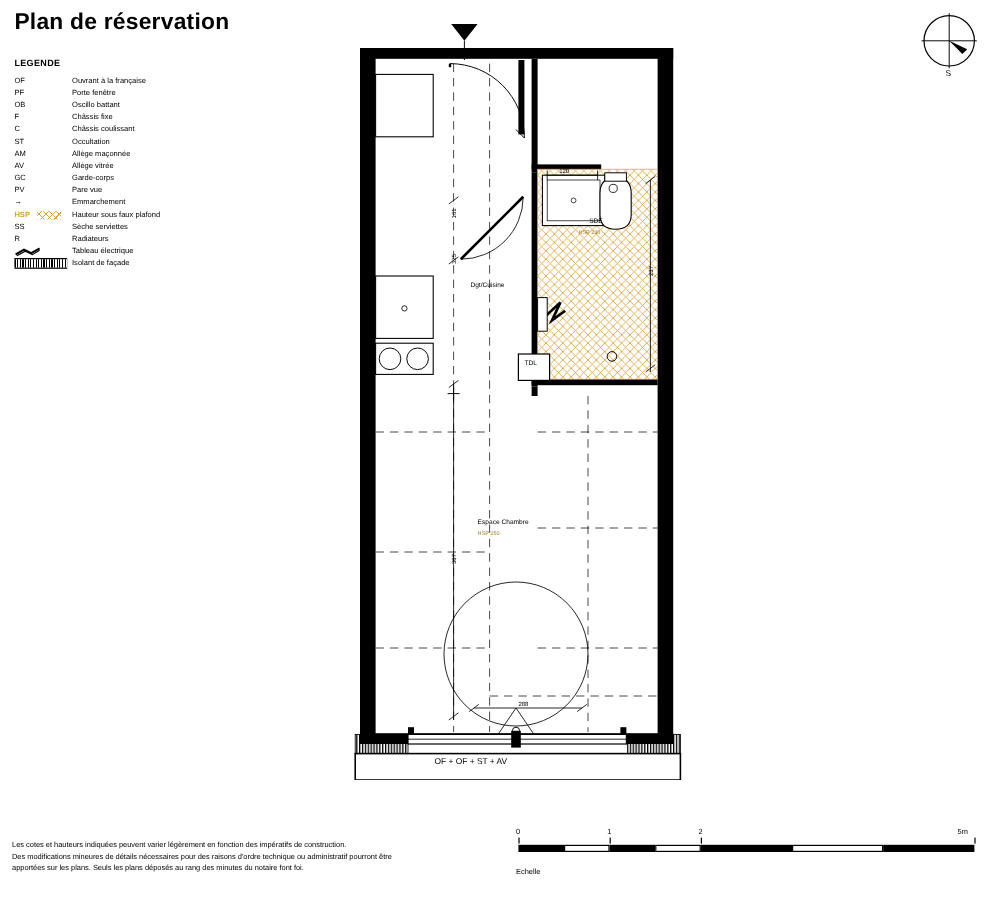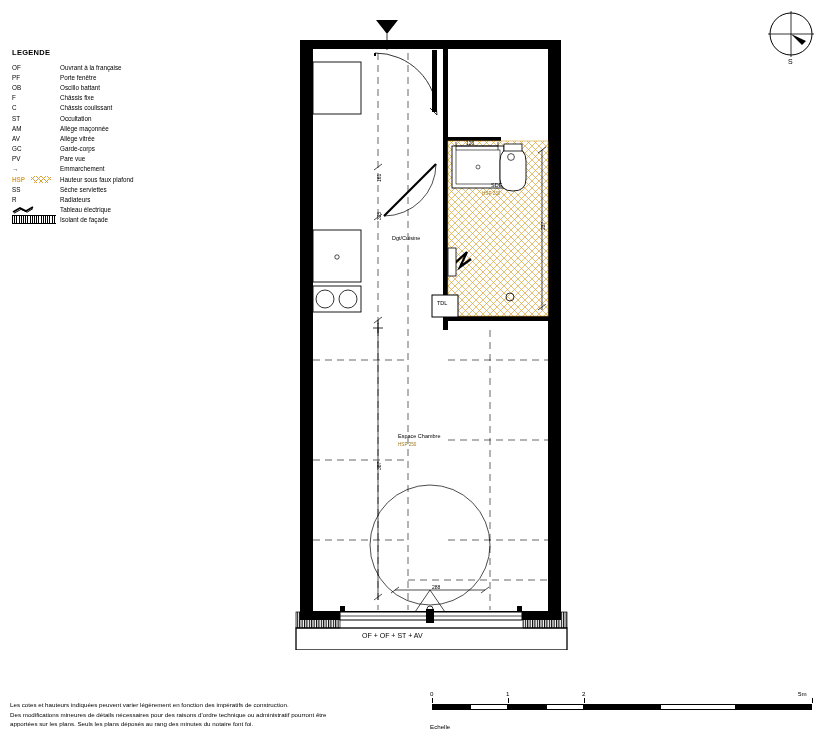--- a/index.html
+++ b/index.html
@@ -168,20 +168,21 @@
     height: 5px;
     background: #000;
     top: 8px;
   }
 </style>
 </head>
 <body>
 
 <div class="page">
 
+  <div id="plan-title">Plan de réservation</div>
 
   <div id="legend">
     <div class="legend-title">LEGENDE</div>
 
     <div class="legend-row">
       <span class="legend-key">
           <span class="legend-key-text">OF</span>
         </span>
       <span class="legend-desc">Ouvrant à la française</span>
     </div>

